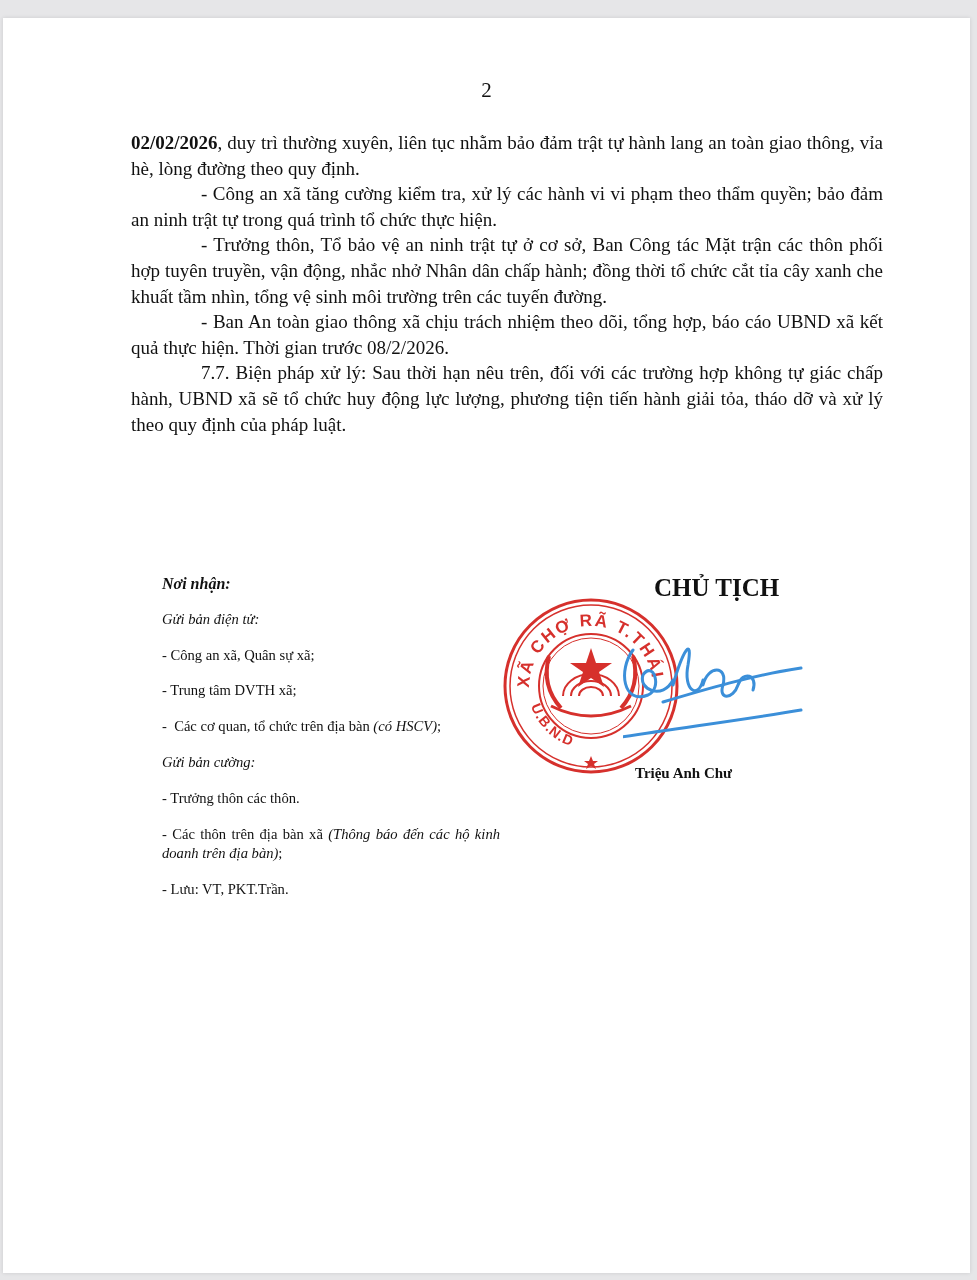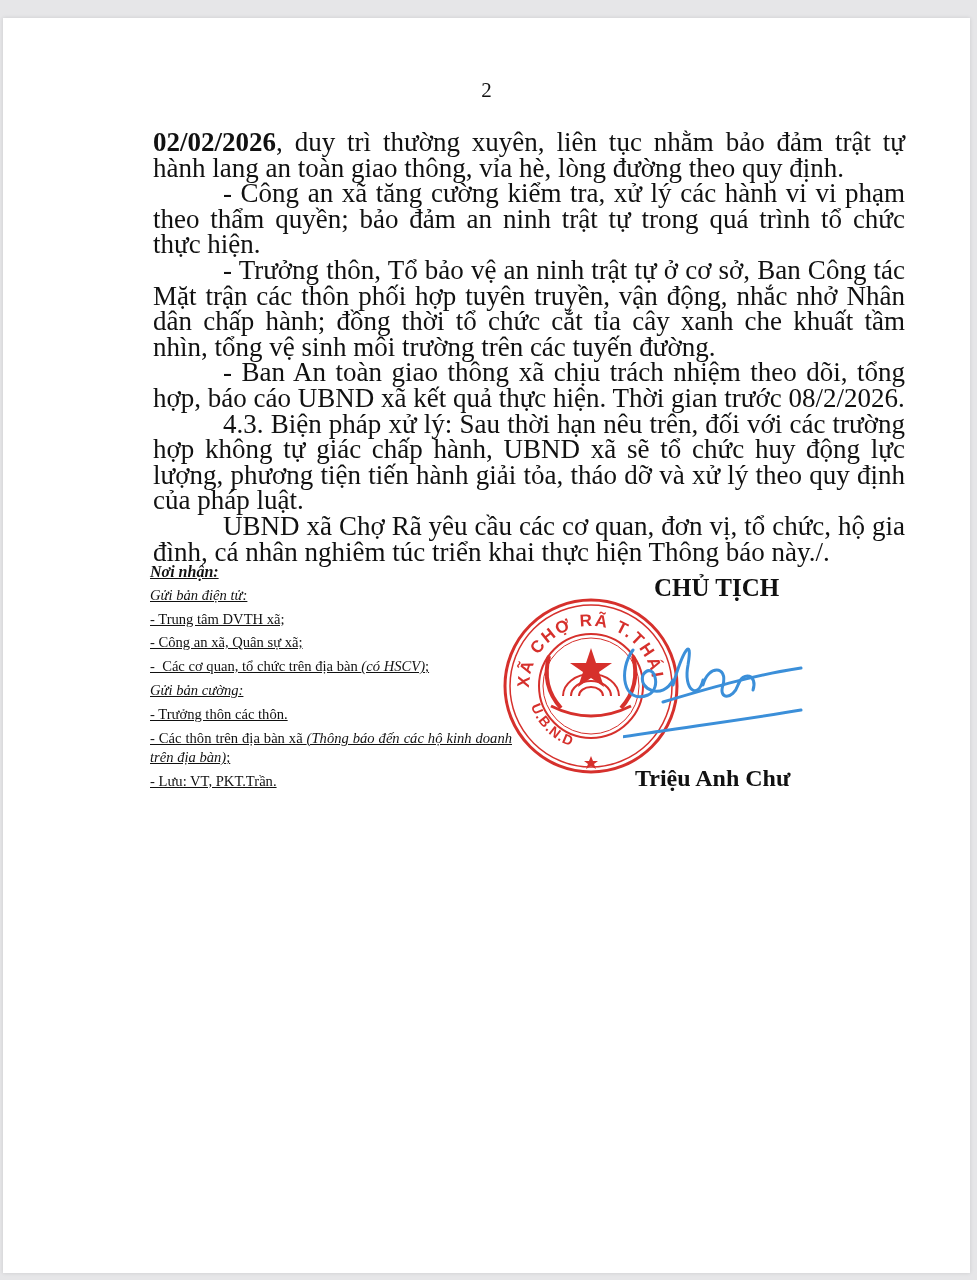--- a/index.html
+++ b/index.html
@@ -19,52 +19,52 @@
     box-shadow: 0 0 4px rgba(0,0,0,0.12);
   }
   .page-number {
     position: absolute;
     top: 60px; left: 0; width: 100%;
     text-align: center;
     font-size: 21px;
   }
   .body-text {
     position: absolute;
-    left: 150px; top: 112px;
+    left: 128px; top: 112px;
     width: 752px;
-    font-size: 27px;
+    font-size: 19px;
     line-height: 25.6px;
     text-align: justify;
     font-family: Liberation Serif, serif;
   }
   .body-text p { margin: 0; }
   .indent { text-indent: 70px; }
   .bold { font-weight: bold; }
 
   .recipients {
     position: absolute;
     left: 143px; top: 540px;
     width: 370px;
     font-size: 14.6px;
     line-height: 19.8px;
   }
-  .recipients div { margin: 4px; text-decoration: underline; }
+  .recipients div { margin: 16px; }
   .rec-heading { font-weight: bold; font-style: italic; font-size: 16px; }
   .ital { font-style: italic; }
   .just { text-align: justify; }
 
   .signer-title {
     position: absolute;
     left: 651px; top: 556px;
     font-weight: bold; font-size: 25px;
   }
   .signer-name {
     position: absolute;
     left: 632px; top: 747px;
-    font-weight: bold; font-size: 24px;
+    font-weight: bold; font-size: 15px;
   }
   .seal {
     position: absolute;
     left: 498px; top: 578px;
     width: 180px; height: 180px;
   }
   .signature {
     position: absolute;
     left: 620px; top: 612px;
     width: 180px; height: 120px;
@@ -75,29 +75,28 @@
 
 <div class="page">
 
   <div class="page-number">2</div>
 
   <div class="body-text">
     <p><span class="bold">02/02/2026</span><span>, duy trì thường xuyên, liên tục nhằm bảo đảm trật tự hành lang an toàn giao thông, vỉa hè, lòng đường theo quy định.</span></p>
     <p class="indent">- Công an xã tăng cường kiểm tra, xử lý các hành vi vi phạm theo thẩm quyền; bảo đảm an ninh trật tự trong quá trình tổ chức thực hiện.</p>
     <p class="indent">- Trưởng thôn, Tổ bảo vệ an ninh trật tự ở cơ sở, Ban Công tác Mặt trận các thôn phối hợp tuyên truyền, vận động, nhắc nhở Nhân dân chấp hành; đồng thời tổ chức cắt tỉa cây xanh che khuất tầm nhìn, tổng vệ sinh môi trường trên các tuyến đường.</p>
     <p class="indent">- Ban An toàn giao thông xã chịu trách nhiệm theo dõi, tổng hợp, báo cáo UBND xã kết quả thực hiện. Thời gian trước 08/2/2026.</p>
-    <p class="indent">4.3. Biện pháp xử lý: Sau thời hạn nêu trên, đối với các trường hợp không tự giác chấp hành, UBND xã sẽ tổ chức huy động lực lượng, phương tiện tiến hành giải tỏa, tháo dỡ và xử lý theo quy định của pháp luật.</p>
-    <p class="indent">UBND xã Chợ Rã yêu cầu các cơ quan, đơn vị, tổ chức, hộ gia đình, cá nhân nghiêm túc triển khai thực hiện Thông báo này./.</p>
+    <p class="indent">7.7. Biện pháp xử lý: Sau thời hạn nêu trên, đối với các trường hợp không tự giác chấp hành, UBND xã sẽ tổ chức huy động lực lượng, phương tiện tiến hành giải tỏa, tháo dỡ và xử lý theo quy định của pháp luật.</p>
   </div>
 
   <div class="recipients">
     <div class="rec-heading">Nơi nhận:</div>
     <div class="ital">Gửi bản điện tử:</div>
+    <div>- Công an xã, Quân sự xã;</div>
     <div>- Trung tâm DVTH xã;</div>
-    <div>- Công an xã, Quân sự xã;</div>
     <div style="white-space:pre"><span>-  Các cơ quan, tổ chức trên địa bàn </span><span class="ital">(có HSCV)</span><span>;</span></div>
     <div class="ital">Gửi bản cường:</div>
     <div>- Trưởng thôn các thôn.</div>
     <div class="just"><span>- Các thôn trên địa bàn xã </span><span class="ital">(Thông báo đến các hộ kinh doanh trên địa bàn)</span><span>;</span></div>
     <div>- Lưu: VT, PKT.Trần.</div>
   </div>
 
   <div class="signer-title">CHỦ TỊCH</div>
 
   <svg class="seal" viewBox="0 0 180 180">

